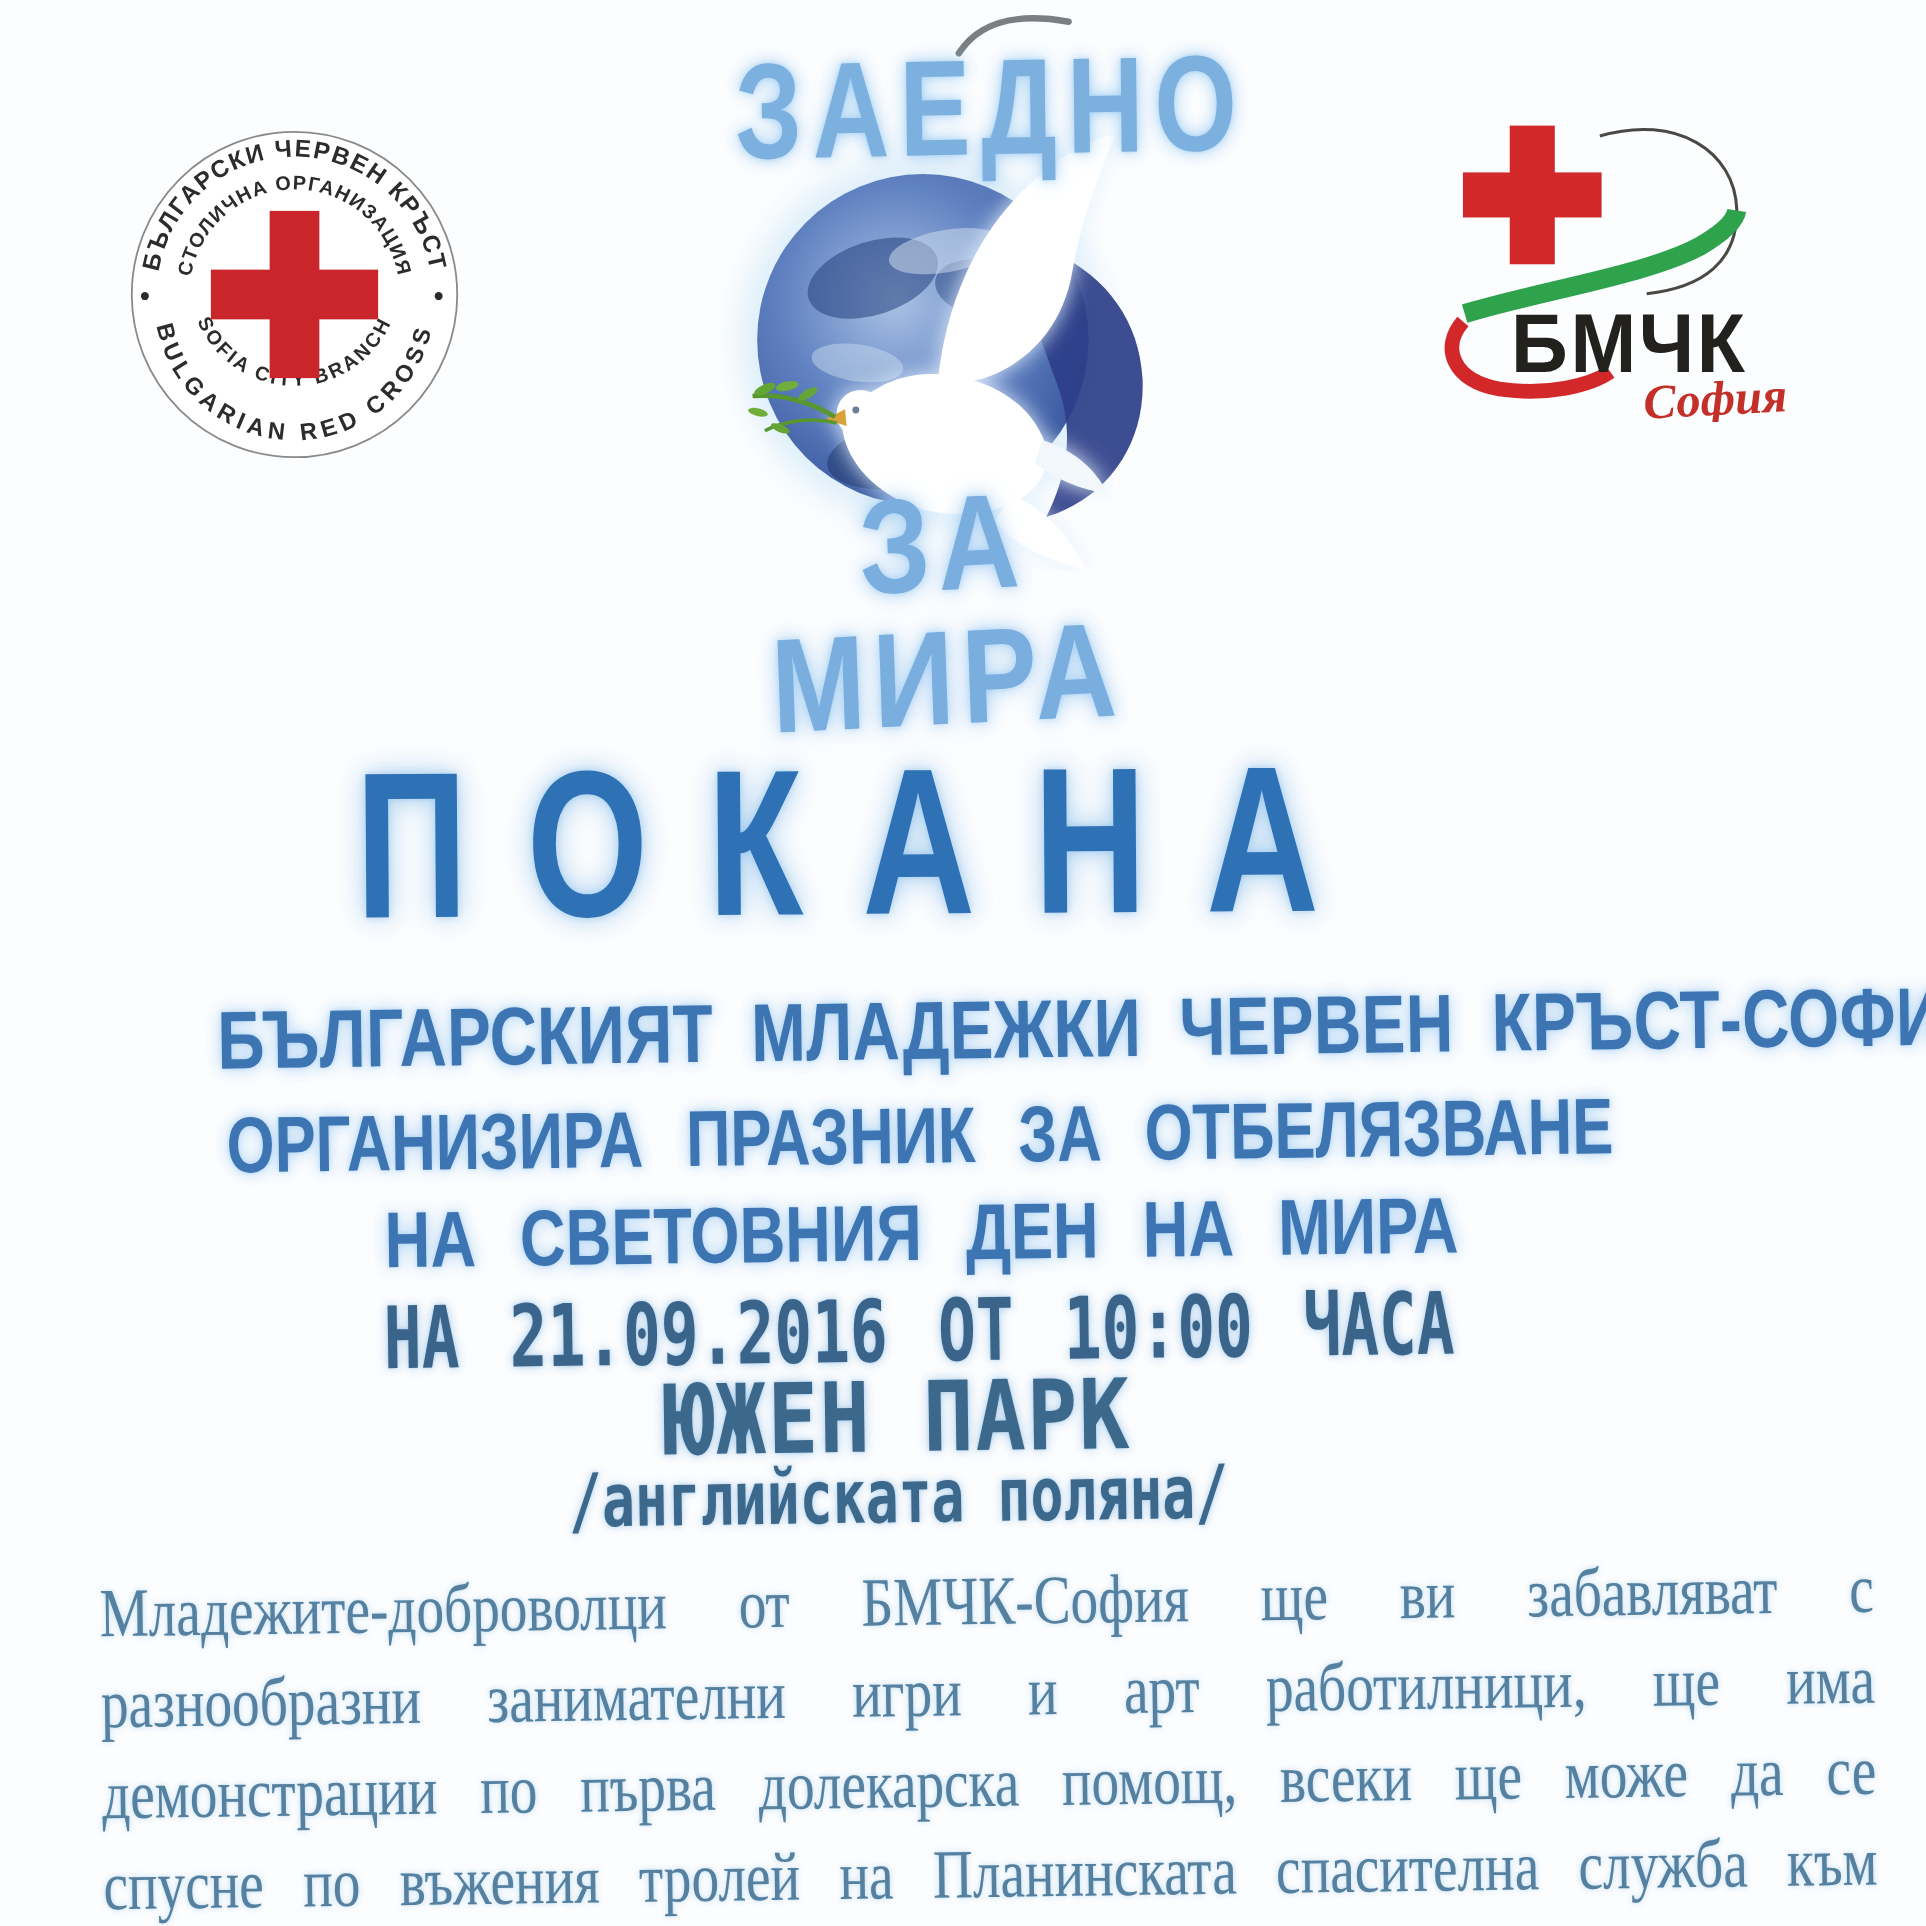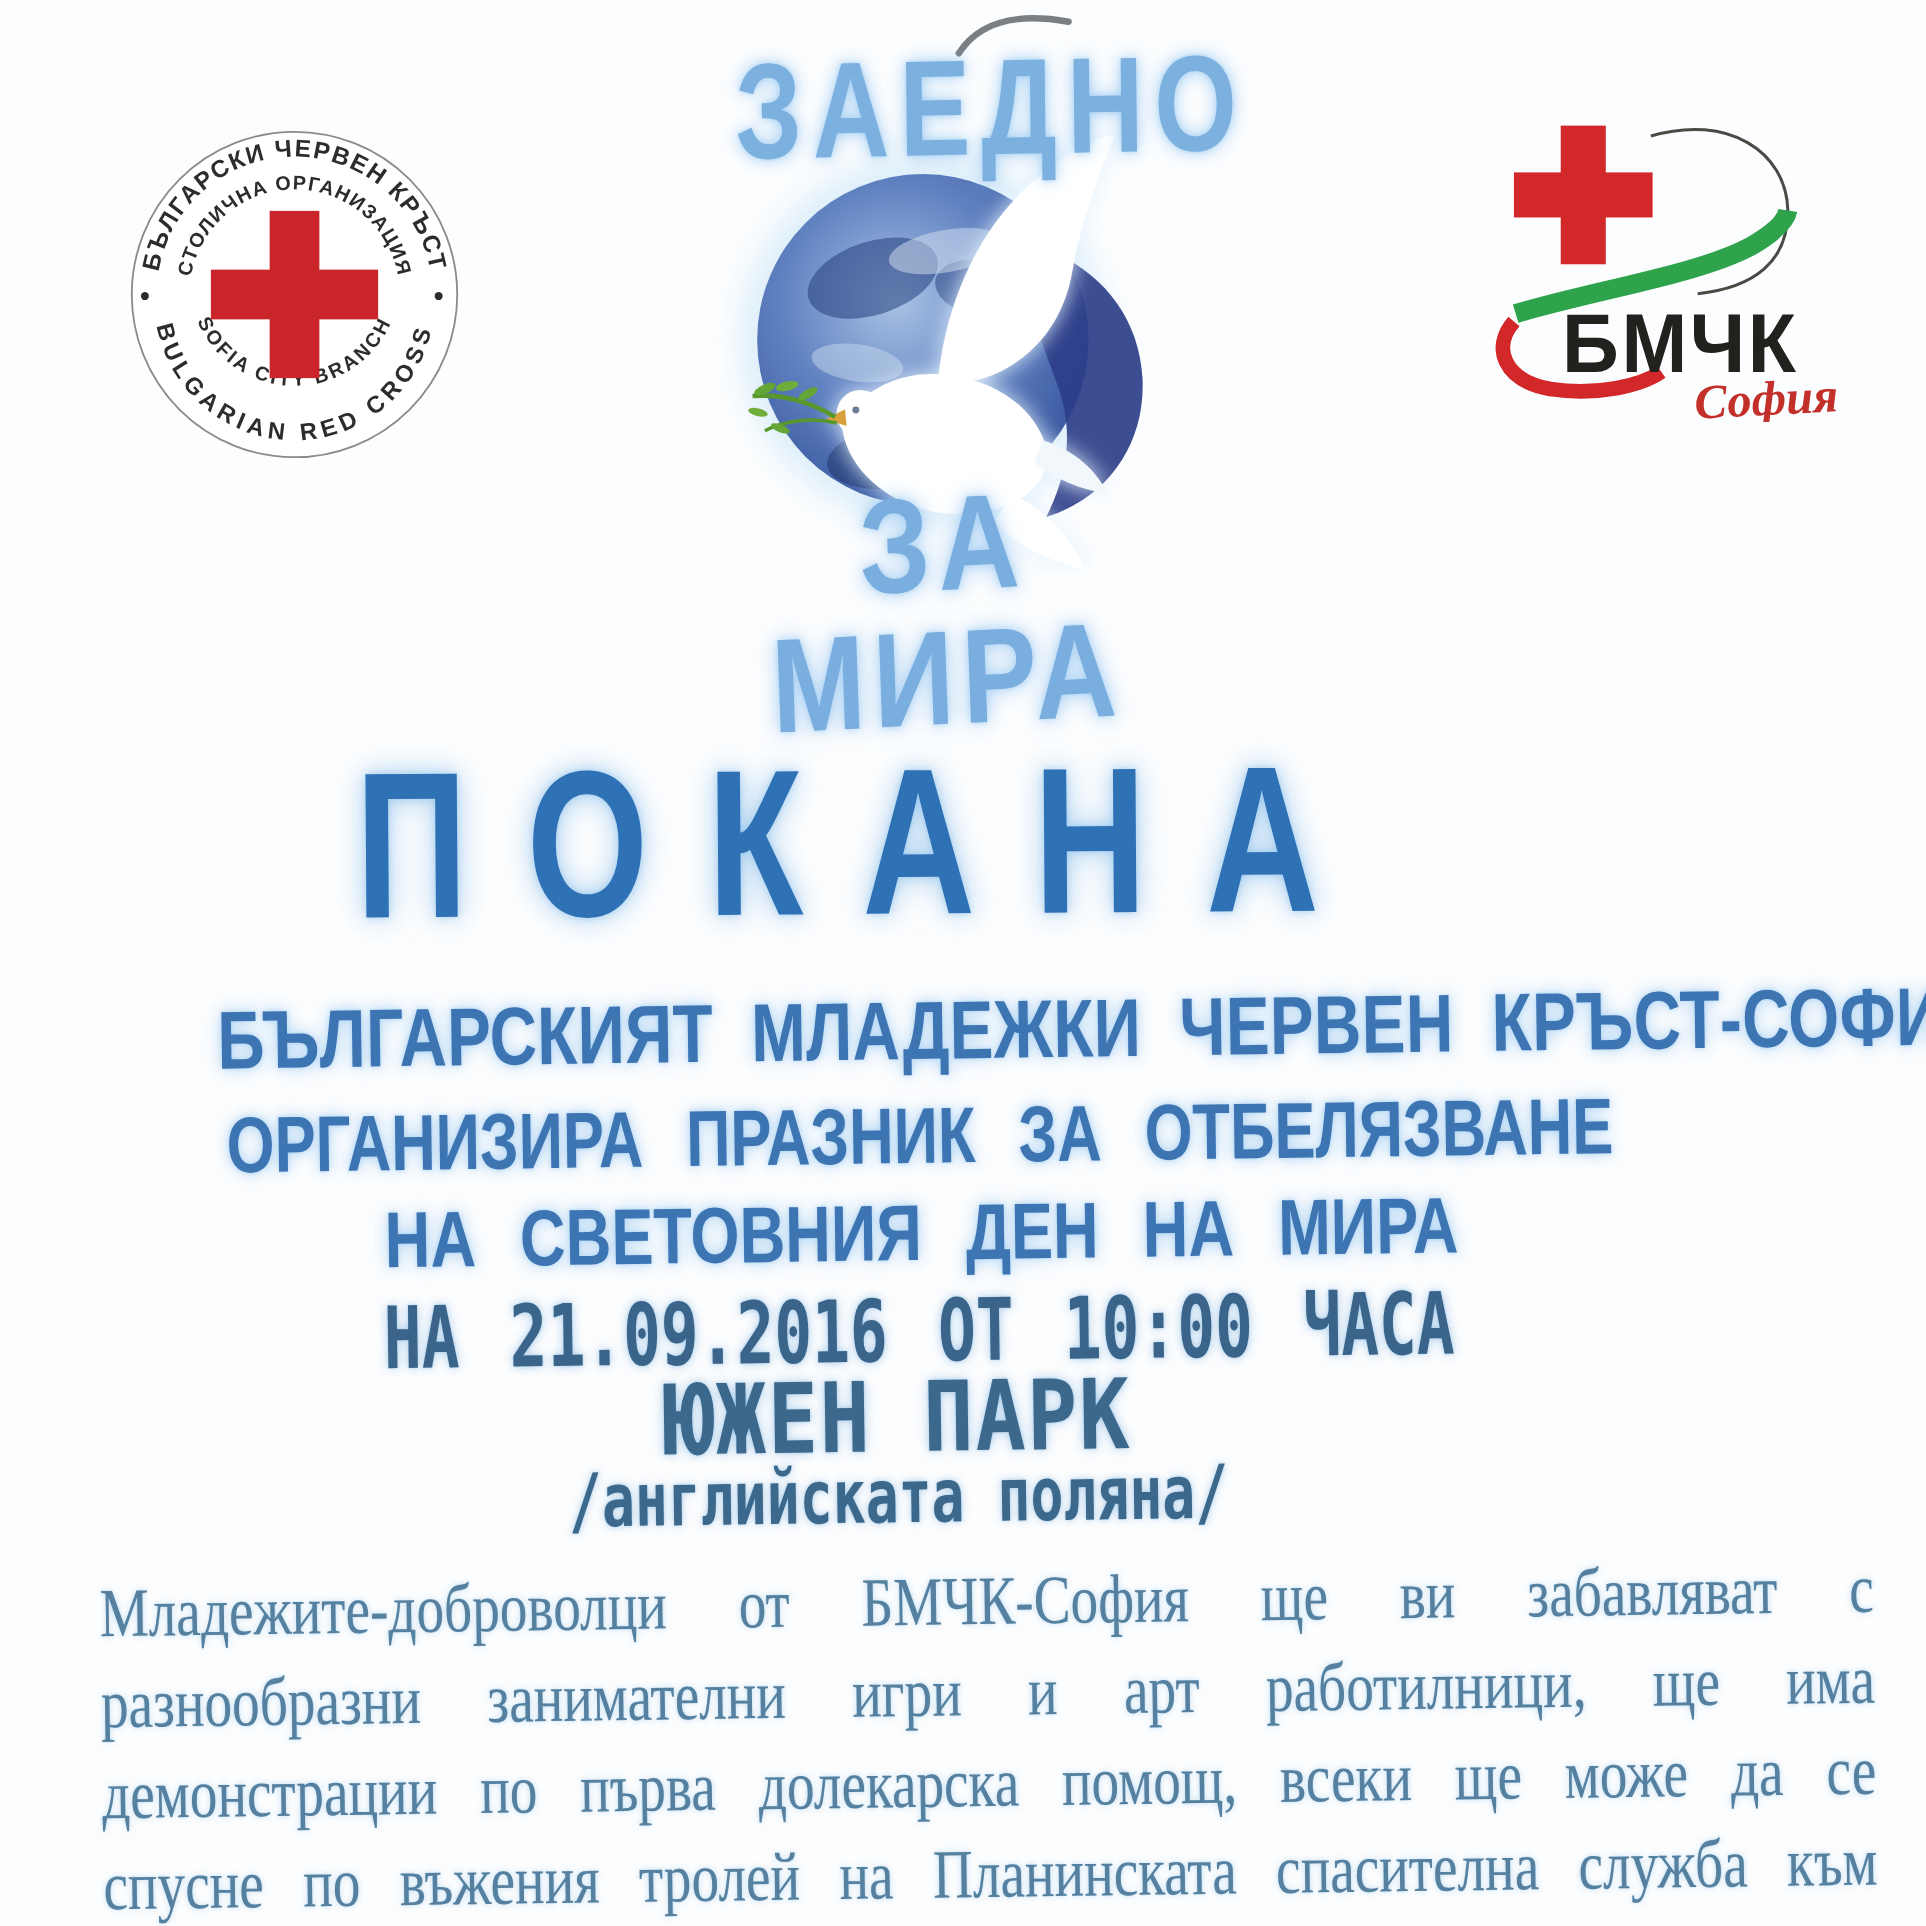--- a/index.html
+++ b/index.html
@@ -24,21 +24,21 @@
   .peace{position:absolute;left:676px;top:40px;width:539px;text-align:center;}
   .peace-top{font-family:"Liberation Sans",sans-serif;font-weight:bold;font-size:136px;line-height:1;
       color:#7cb0de;letter-spacing:.10em;transform:scaleX(.78) rotate(-.8deg);
       text-shadow:0 0 21px rgba(140,195,240,.8),0 0 6.2px rgba(150,200,245,.55);}
   .globe-svg{display:block;margin:-52px auto 0;width:478px;height:447px;}
   .peace-bottom{font-family:"Liberation Sans",sans-serif;font-weight:bold;font-size:134px;line-height:1;
       color:#79aede;letter-spacing:.07em;transform:scaleX(.84) rotate(-2.4deg);margin-top:-94px;
       text-shadow:0 0 23px rgba(145,195,240,.8),0 0 7px rgba(150,200,245,.55);}
 
   
-  .bmck{position:absolute;left:1481px;top:110px;width:364px;height:312px;}
+  .bmck{position:absolute;left:1430px;top:110px;width:364px;height:312px;}
   .bmck svg{width:100%;height:100%;}
   .bmck-name{font-family:"Liberation Sans",sans-serif;font-weight:bold;font-size:96px;fill:#23211e;letter-spacing:3px;}
   .bmck-city{font-family:"Liberation Serif",serif;font-style:italic;font-weight:bold;font-size:56px;fill:#c23029;}
 
   
   .title{position:absolute;left:0;right:0;top:737px;margin:0;text-align:center;padding-right:231px;
       transform:rotate(-.4deg);font-weight:bold;}
   .title-span{font-family:"Liberation Sans",sans-serif;font-size:208px;line-height:1;color:#2e71b5;
       letter-spacing:.38em;transform:scaleX(.75);
       text-shadow:0 0 33px rgba(110,175,230,.6),0 0 8.5px rgba(115,180,235,.5);}

